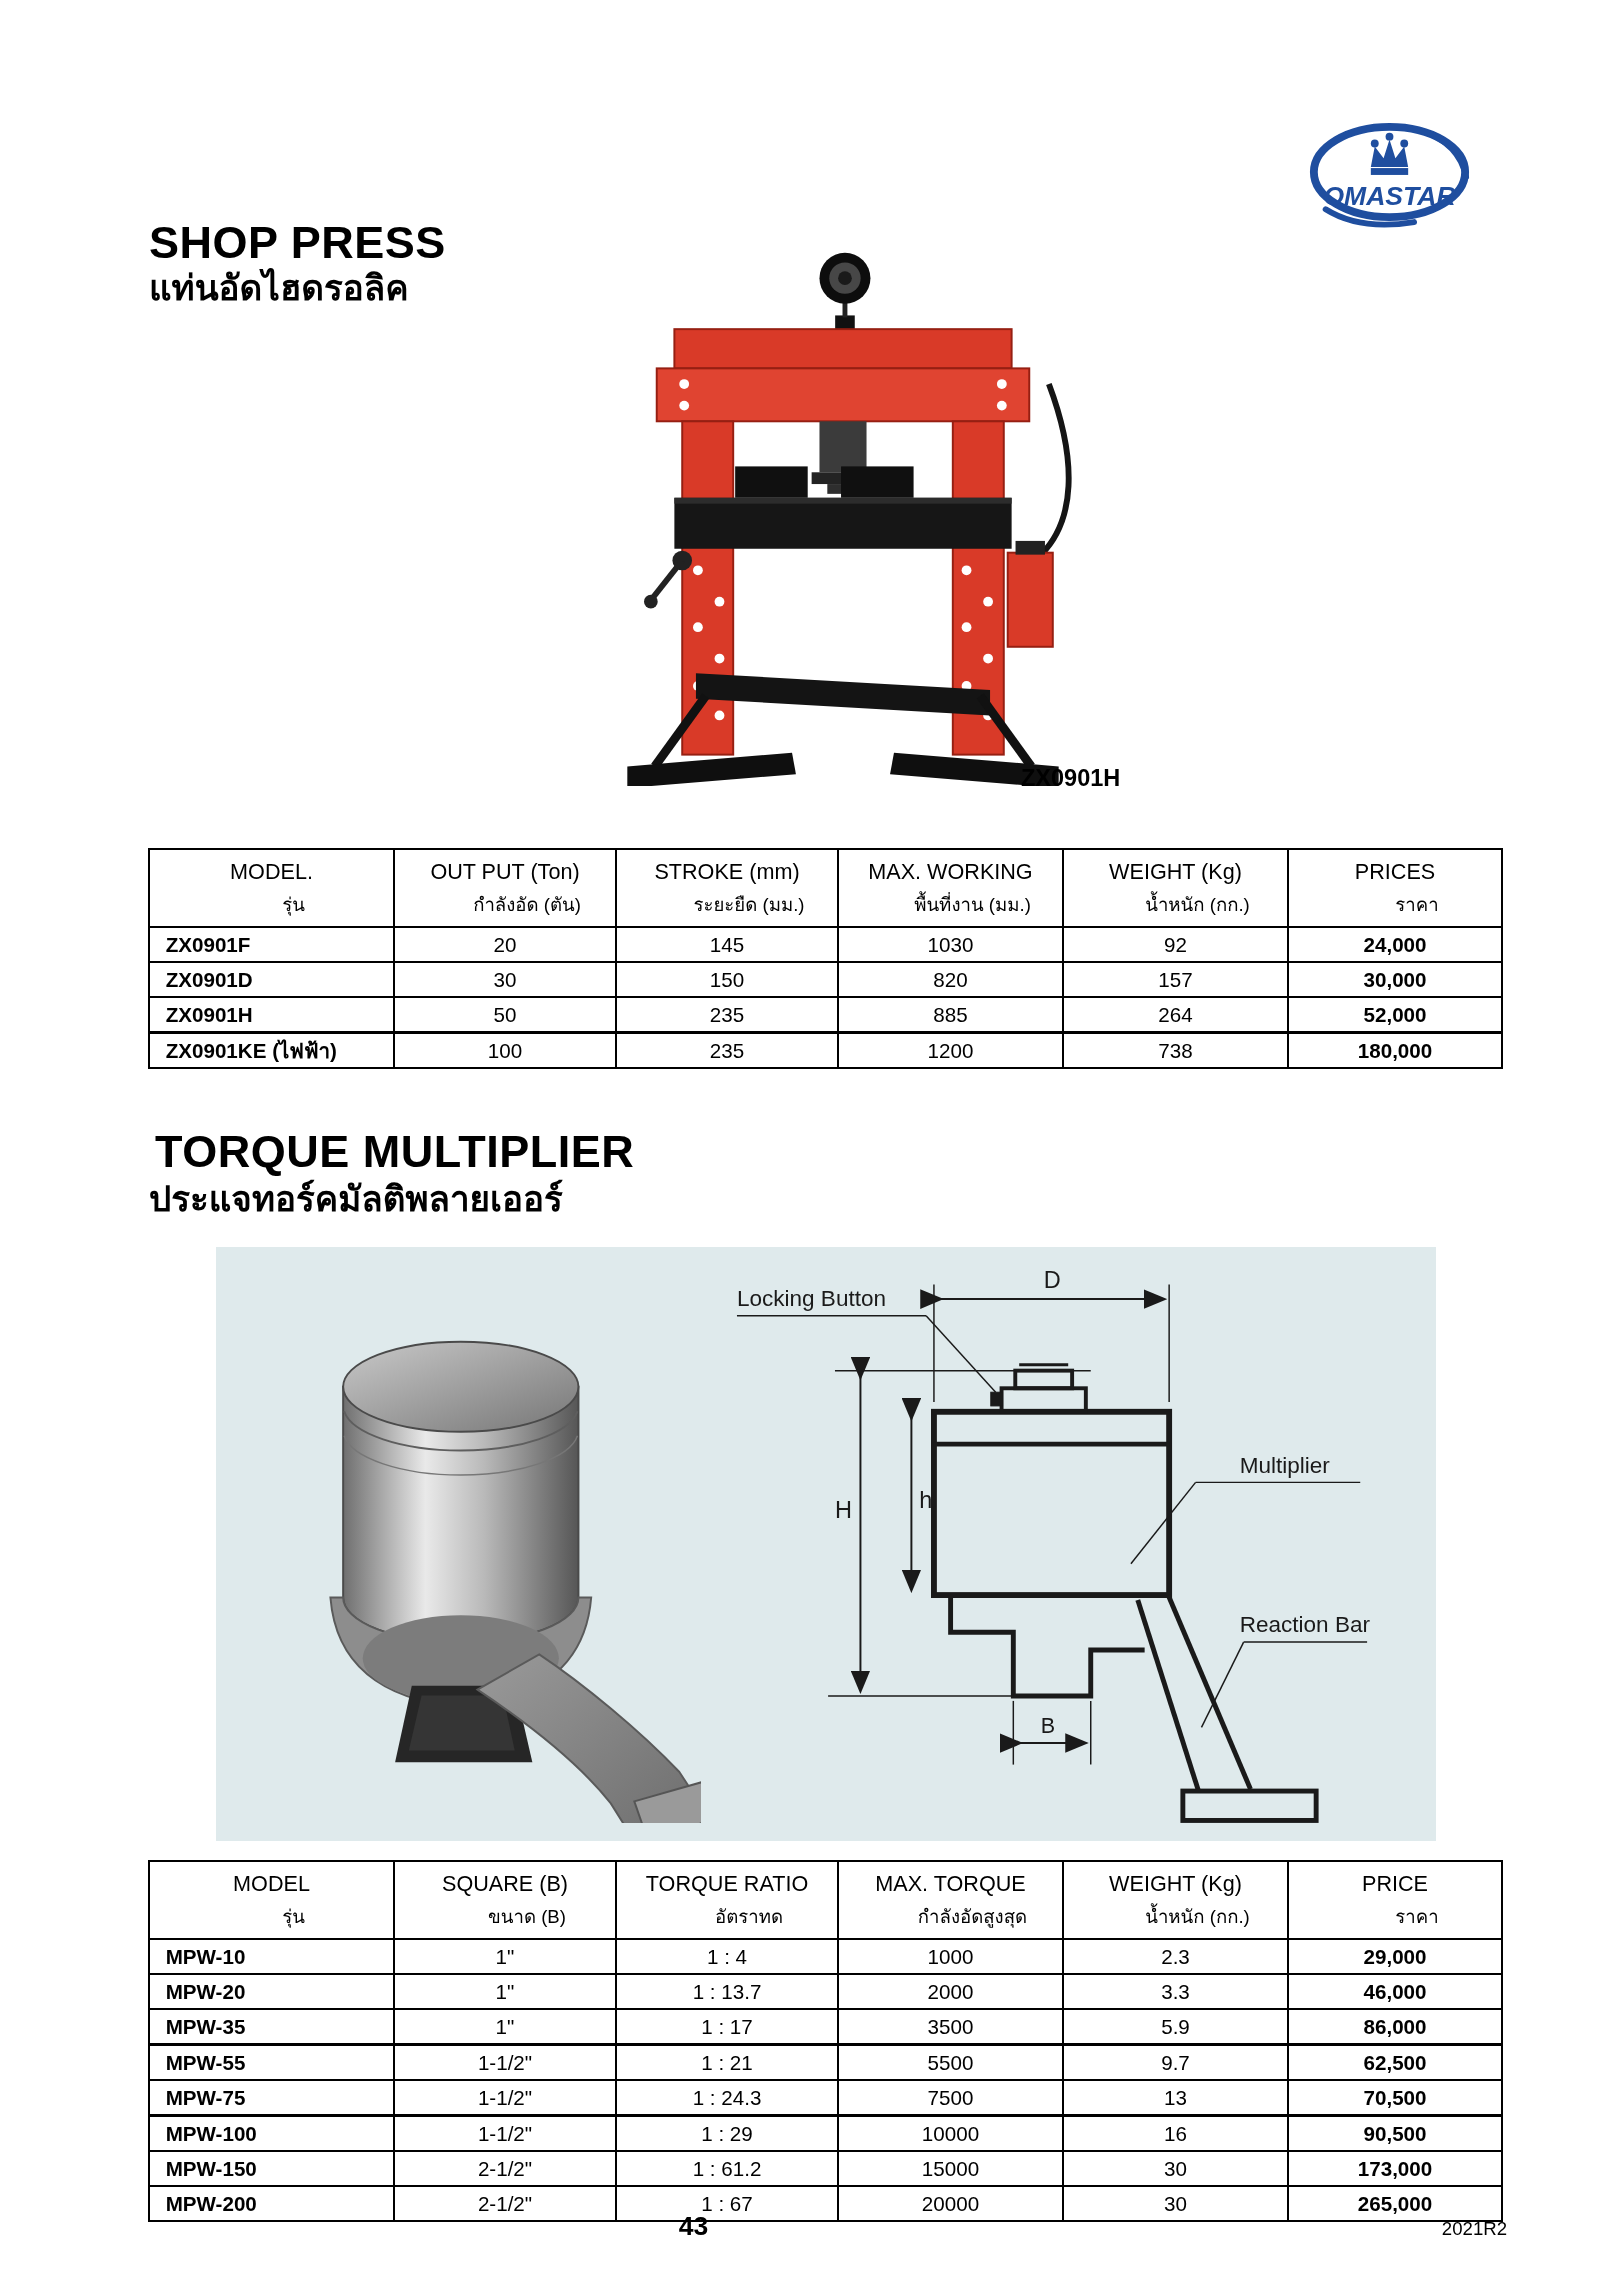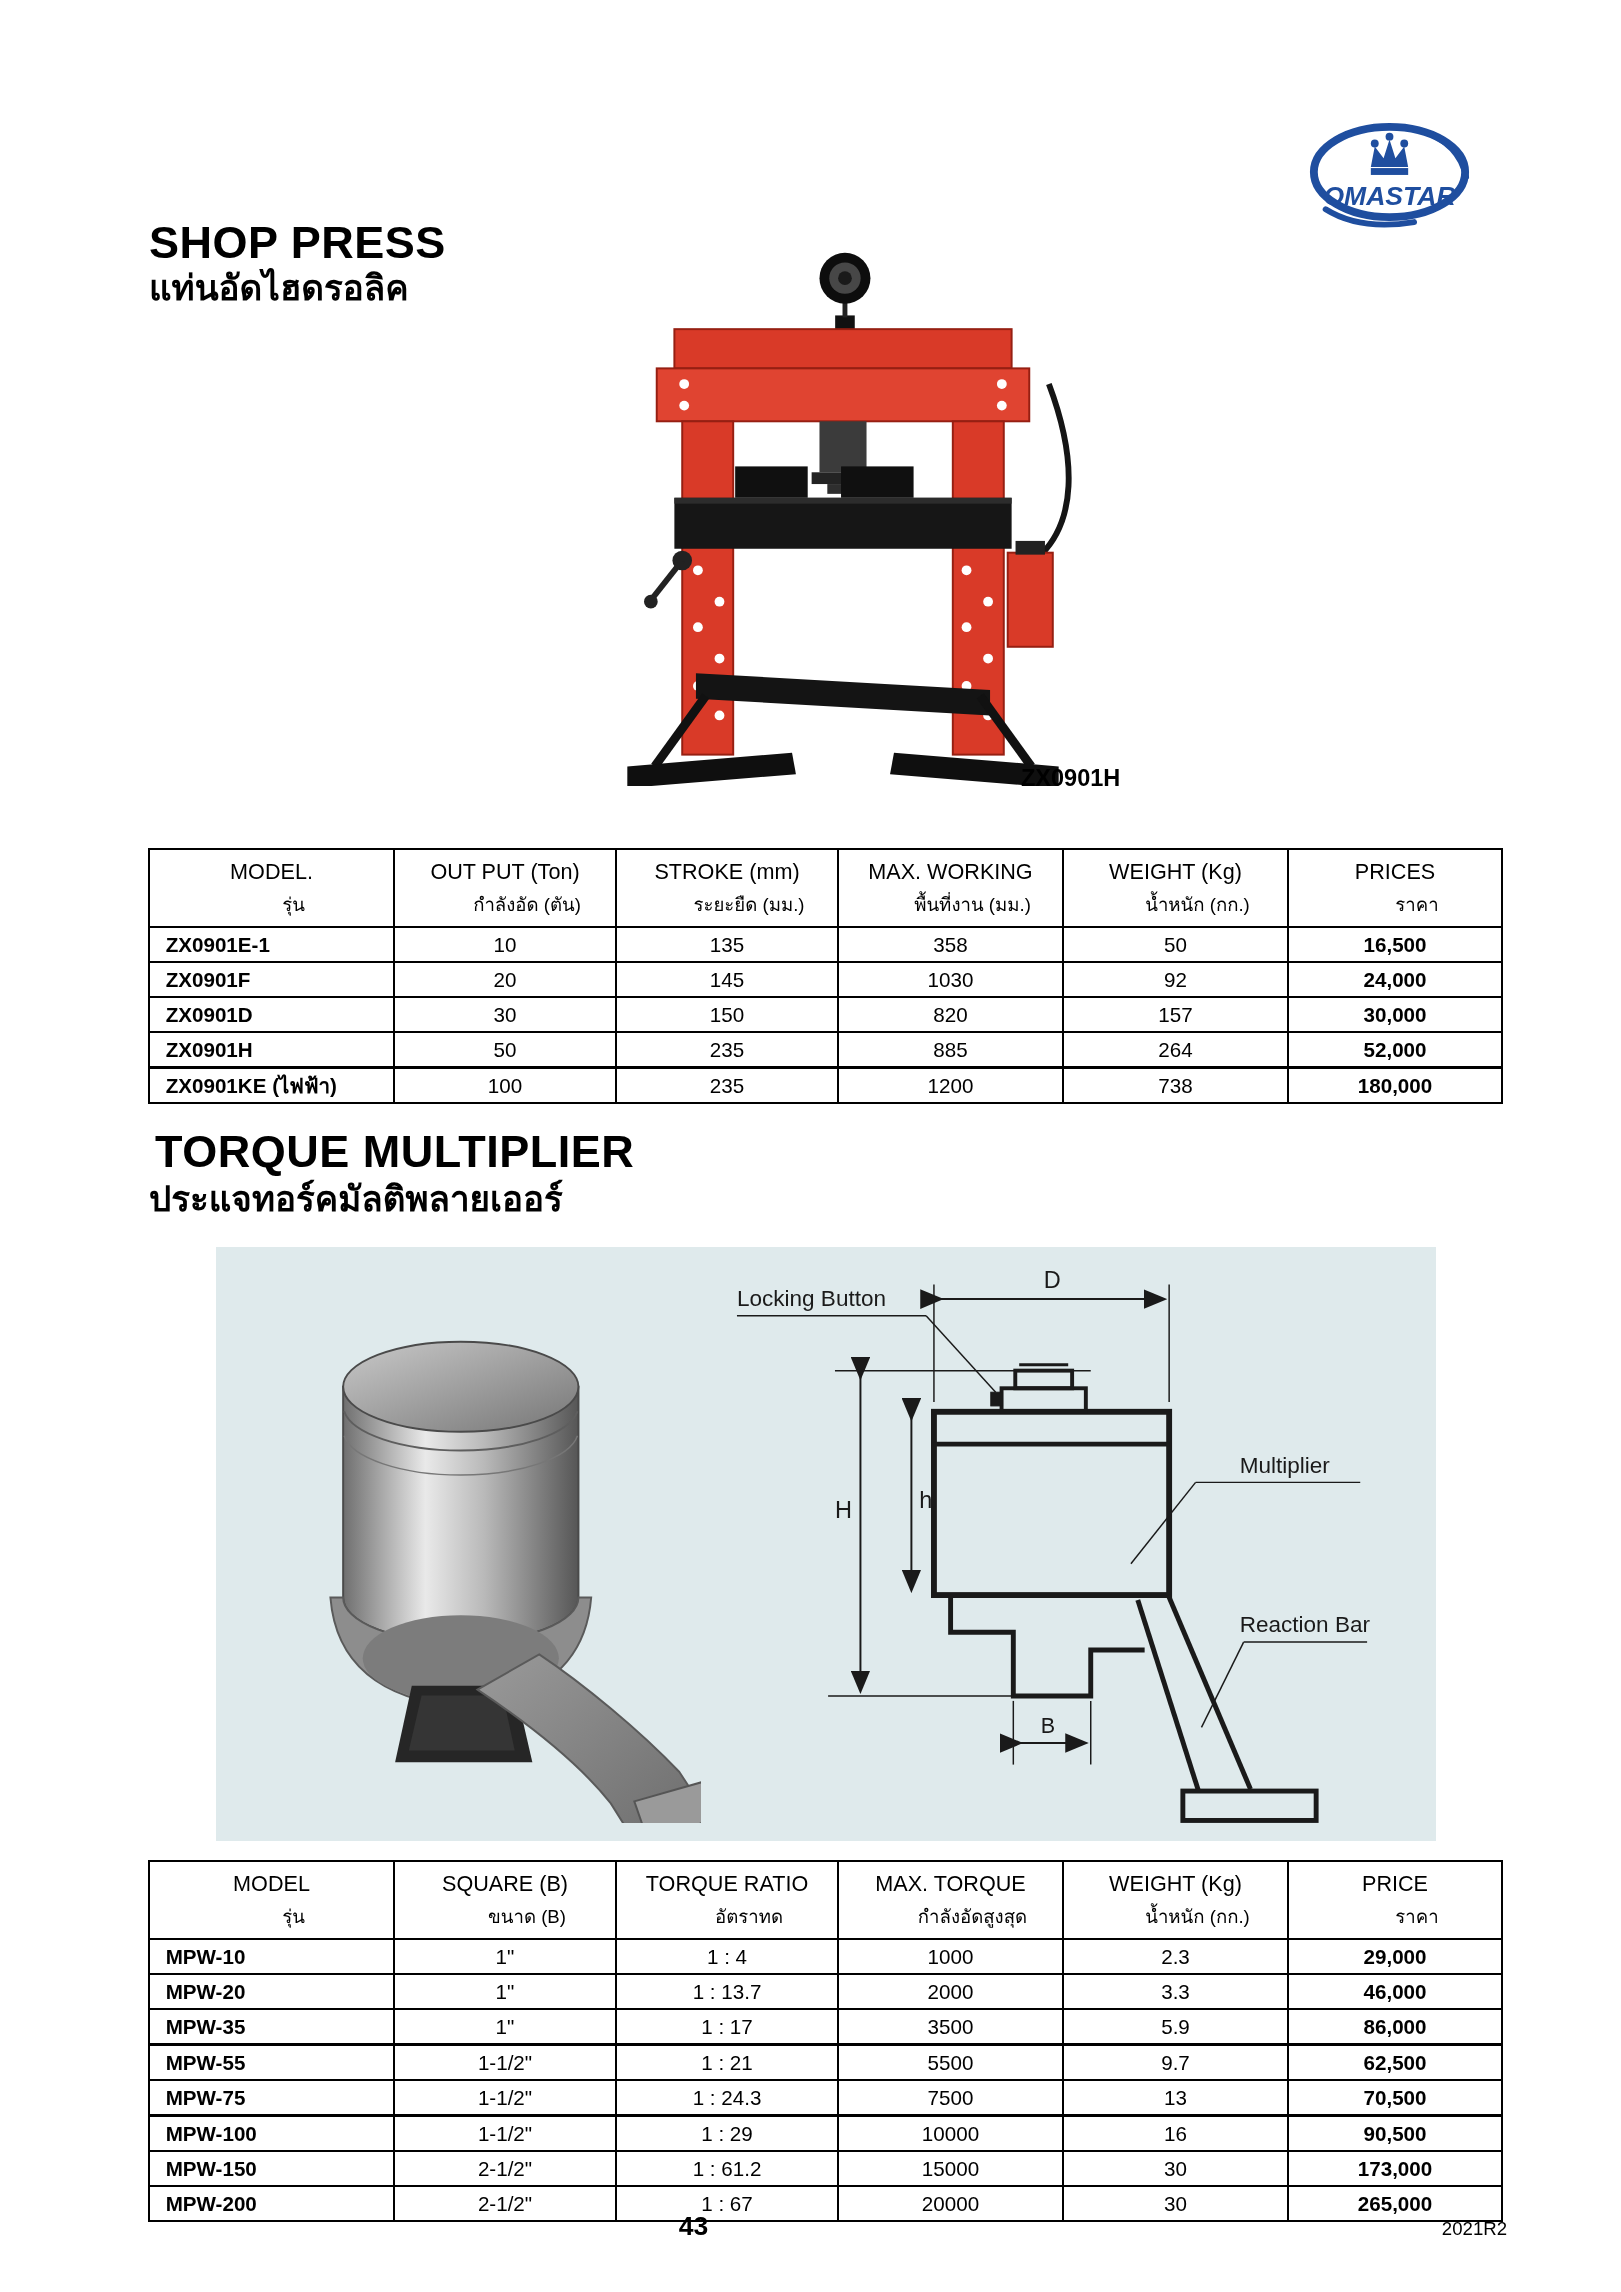--- a/index.html
+++ b/index.html
@@ -163,28 +163,20 @@
           <div class="en">WEIGHT (Kg)</div>
           <div class="th">น้ำหนัก (กก.)</div>
         </th>
       <th>
           <div class="en">PRICES</div>
           <div class="th">ราคา</div>
         </th>
     </tr>
   </thead>
   <tbody>
-      <tr>
-        <td class="c0">ZX0901E-1</td>
-        <td class="c1">10</td>
-        <td class="c2">135</td>
-        <td class="c3">358</td>
-        <td class="c4">50</td>
-        <td class="c5">16,500</td>
-      </tr>
       <tr>
         <td class="c0">ZX0901F</td>
         <td class="c1">20</td>
         <td class="c2">145</td>
         <td class="c3">1030</td>
         <td class="c4">92</td>
         <td class="c5">24,000</td>
       </tr>
       <tr>
         <td class="c0">ZX0901D</td>

